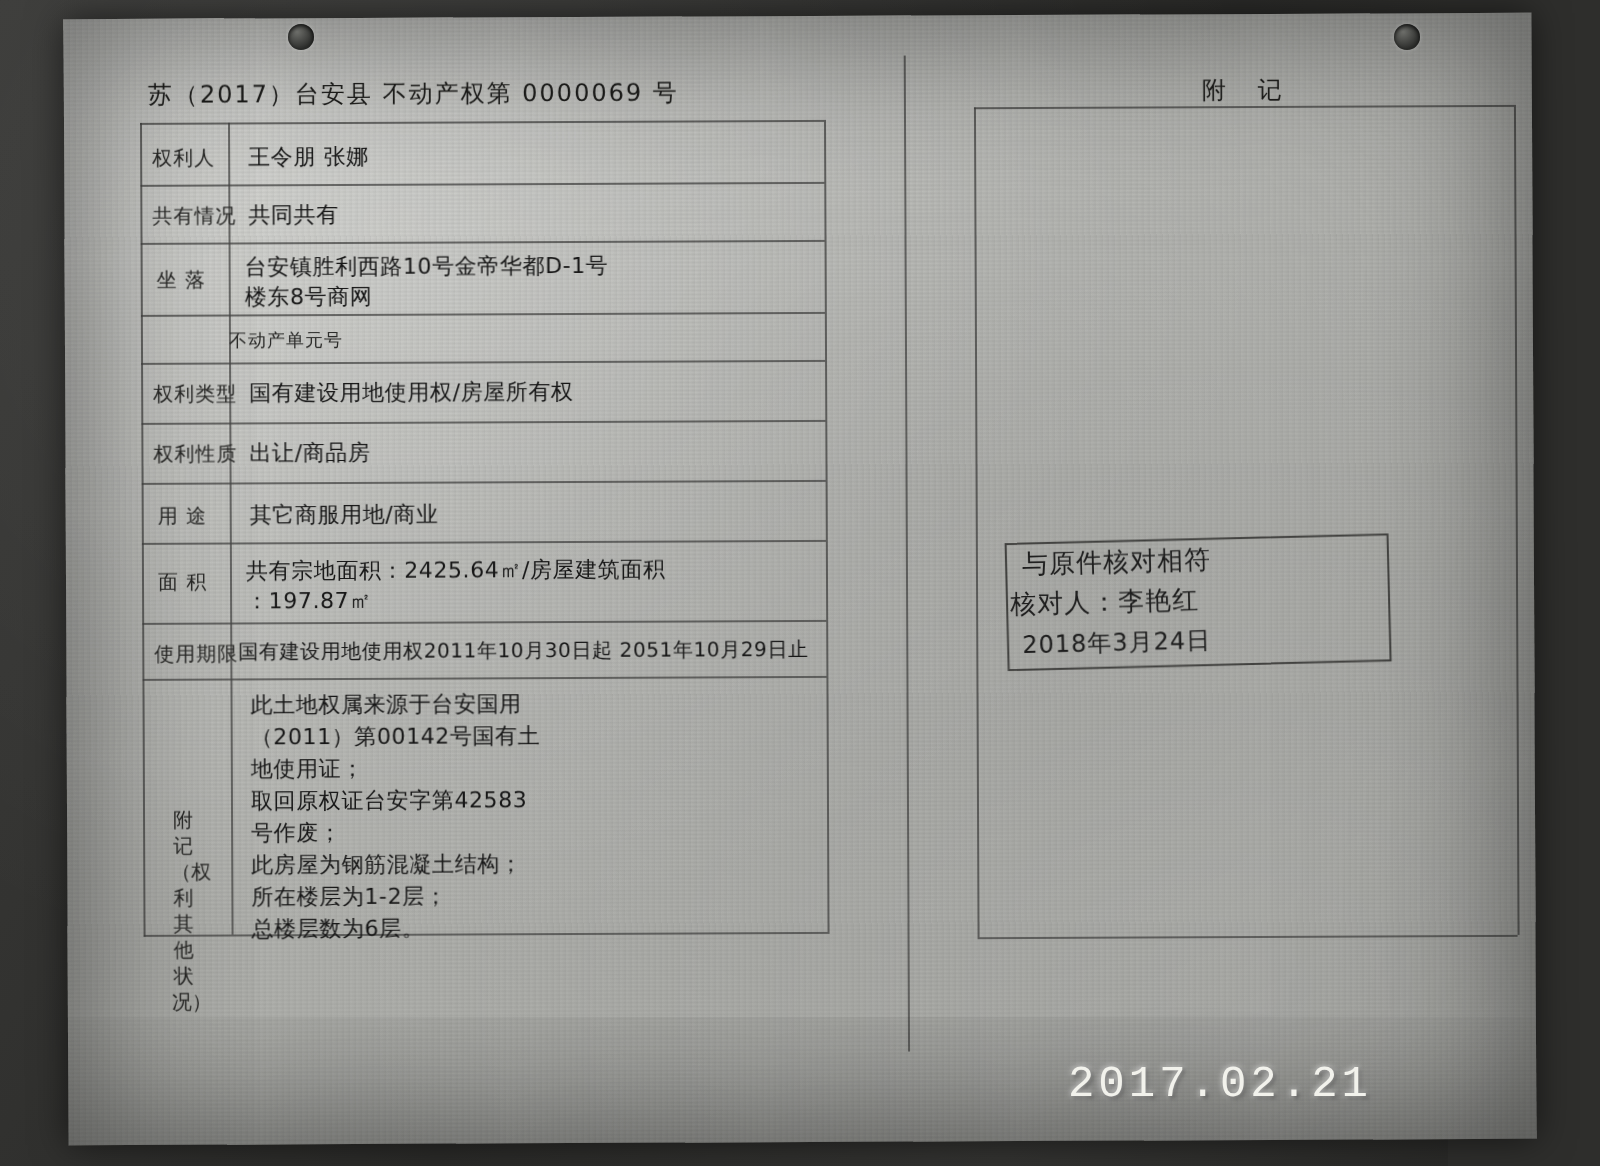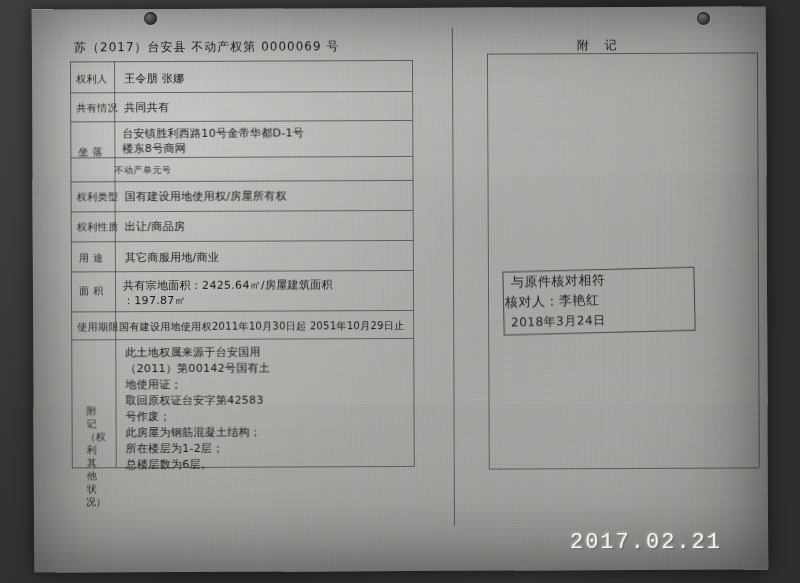--- a/index.html
+++ b/index.html
@@ -6,21 +6,20 @@
   body{
     width:800px;height:583px;overflow:hidden;
     background:#2e2e2c;
     font-family:"DejaVu Sans","Liberation Sans",sans-serif;
   }
   #page{
     position:relative;width:724px;height:583px;
     background:
       radial-gradient(ellipse at 30% 20%, rgba(255,255,255,0.06), rgba(0,0,0,0) 60%),
       linear-gradient(125deg,#3a3a38 0%,#343432 25%,#2b2b29 55%,#333331 80%,#2a2a28 100%);
-    padding-left: 36px;
   }
   
   #sheet{
     position:absolute;left:33px;top:8px;width:734px;height:563px;
     background:
       radial-gradient(ellipse at 22% 18%, rgba(255,255,255,0.20), rgba(255,255,255,0) 55%),
       radial-gradient(ellipse at 78% 85%, rgba(255,255,255,0.10), rgba(255,255,255,0) 55%),
       linear-gradient(160deg,#d7d8d4 0%,#c9cac6 18%,#bcbdb9 38%,#b2b3af 58%,#a9aaa6 78%,#9b9c98 100%);
     transform:rotate(-0.25deg);
     box-shadow:0 0 18px rgba(0,0,0,0.55);
@@ -62,21 +61,21 @@
     white-space:pre-line;line-height:15px;
   }
   .hdr{
     position:absolute;font-size:12px;letter-spacing:1px;color:#1d1d1b;white-space:nowrap;
   }
   .side-label{
     position:absolute;font-size:10px;color:#2a2a28;line-height:13px;width:12px;
     text-align:center;
   }
   
-  .right-title{position:absolute;font-size:12px;letter-spacing:6px;color:#1d1d1b;}
+  .right-title{position:absolute;font-size:12px;letter-spacing:6px;color:#1d1d1b;margin-left:24px;}
   
   .stamp{
     position:absolute;border:1.5px solid #3c3c3a;opacity:.9;
     transform:rotate(-1.2deg);
   }
   .stamp-txt{
     position:absolute;font-size:12px;color:#202020;white-space:nowrap;
     transform:rotate(-1.2deg);letter-spacing:.5px;
   }
   
@@ -116,21 +115,21 @@
       <div class="ln vt" style="left:82px;top:52px;height:406px;"></div>
 
       <div class="ln vt" style="left:420px;top:20px;height:498px;"></div>
       <div class="ln hz" style="left:455px;top:46px;width:270px;"></div>
       <div class="ln vt" style="left:455px;top:46px;height:415px;"></div>
       <div class="ln vt" style="left:725px;top:46px;height:415px;"></div>
       <div class="ln hz" style="left:455px;top:461px;width:270px;"></div>
 
       <div class="cell-label" style="left:44px;top:63px;text-align:right;">权利人</div>
       <div class="cell-label" style="left:44px;top:92px;">共有情况</div>
-      <div class="cell-label" style="left:46px;top:124px;margin-top:12px;">坐 落</div>
+      <div class="cell-label" style="left:46px;top:124px;">坐 落</div>
       <div class="cell-label" style="left:41px;top:155px;font-size:9px;margin-left:41px;">不动产单元号</div>
       <div class="cell-label" style="left:44px;top:181px;font-family:Liberation Mono, monospace;">权利类型</div>
       <div class="cell-label" style="left:44px;top:211px;">权利性质</div>
       <div class="cell-label" style="left:46px;top:242px;">用 途</div>
       <div class="cell-label" style="left:46px;top:275px;">面 积</div>
       <div class="cell-label" style="left:44px;top:311px;">使用期限</div>
 
       <div class="side-label" style="left:52px;top:395px;">附记（权利其他状况）</div>
 
       <div class="cell-val" style="left:92px;top:62px;">王令朋 张娜</div>

